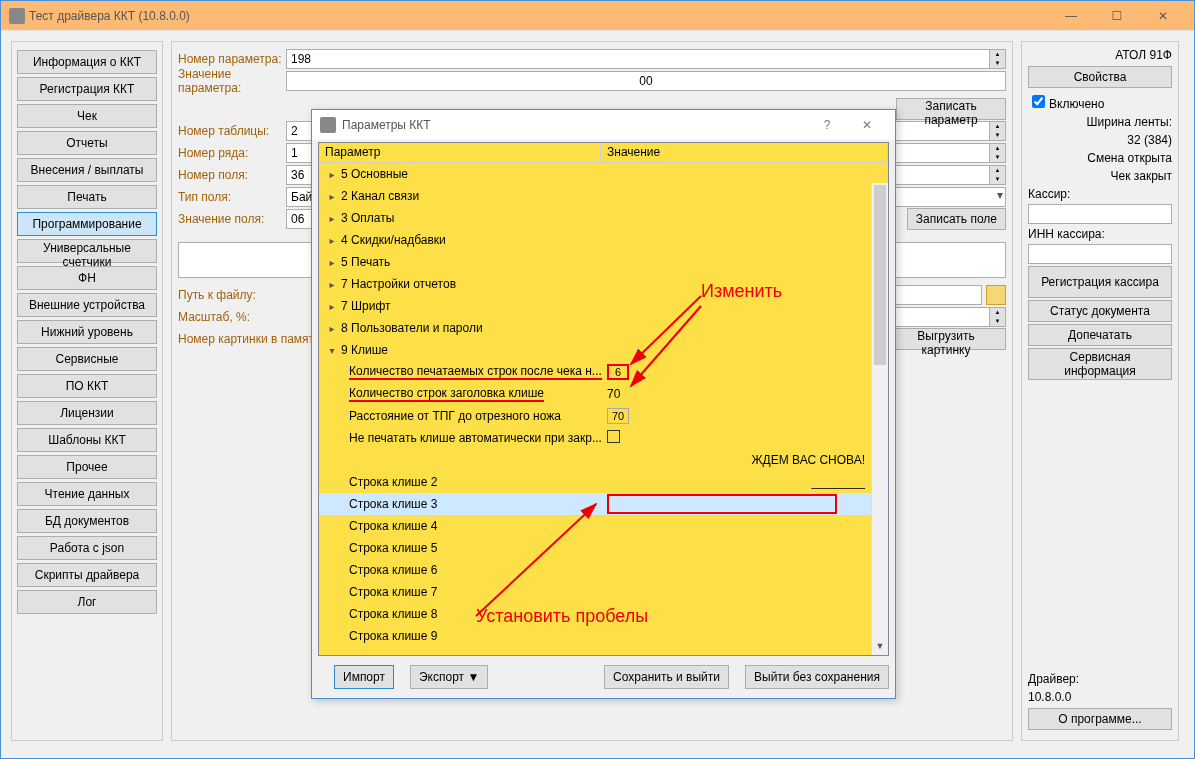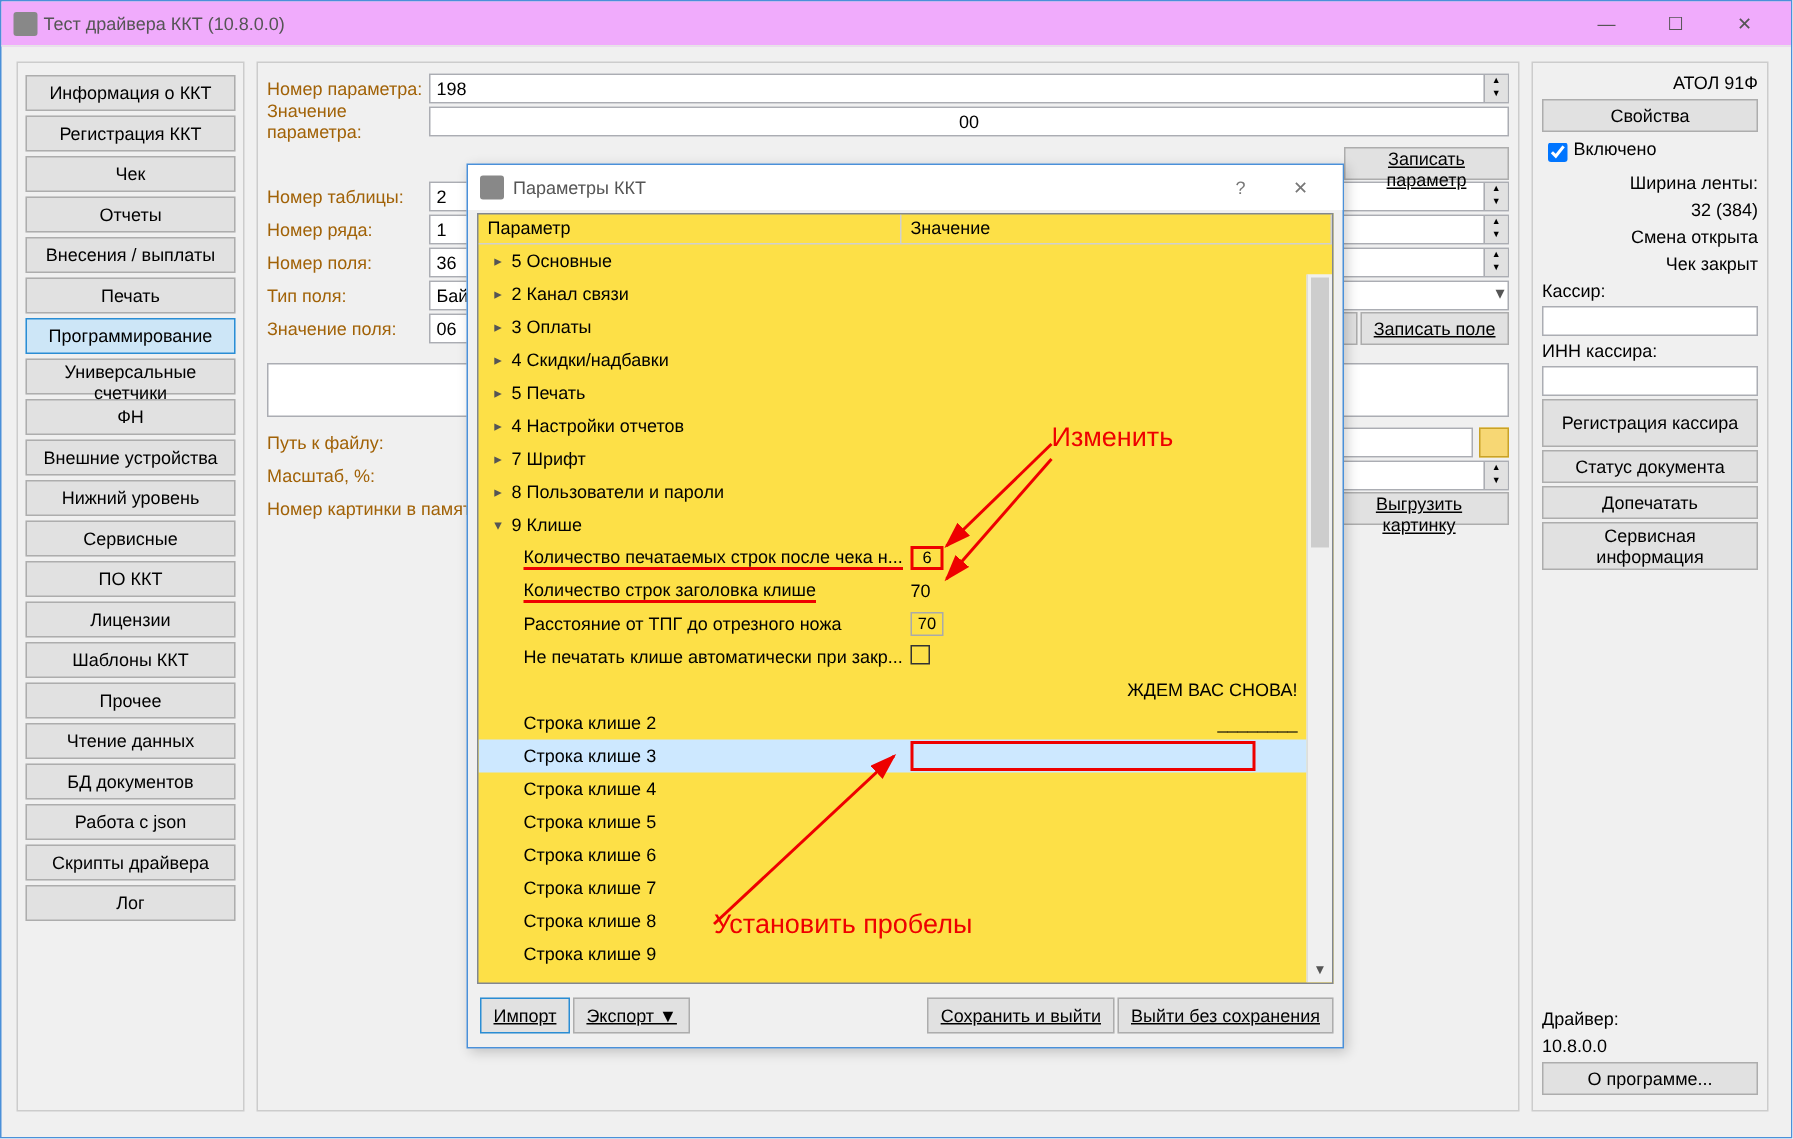--- a/index.html
+++ b/index.html
@@ -1,41 +1,41 @@
 <!DOCTYPE html>
 <html><head>
 <meta charset="utf-8">
 <style>
   * { box-sizing: border-box; font-family: "Segoe UI", Tahoma, sans-serif; font-size: 12px; }
   body { margin: 0; background: #fff; user-select: none; }
   .window { width: 1195px; height: 759px; border: 1px solid #4a90d9; position: relative; background: #f0f0f0; }
-  .titlebar { height: 30px; background: #f0abfc; display: flex; align-items: center; padding: 0 8px; border-bottom: 1px solid #e5e5e5;}
+  .titlebar { height: 30px; background: #fdba74; display: flex; align-items: center; padding: 0 8px; border-bottom: 1px solid #e5e5e5;}
   .titlebar .title { flex: 1; color: #555; font-size: 12px; margin-left:4px;}
   .titlebar .controls { display:flex; }
   .titlebar .ctrl { width: 46px; height: 30px; display:flex; align-items:center; justify-content:center; color:#555;}
   .app-icon { width:16px; height:16px; background:#888; border-radius:2px; display:inline-block;}
   .body { position:absolute; top:30px; left:0; right:0; bottom:0; padding:6px; }
   .fieldset { border:1px solid #ccc; position:absolute; }
   .nav { left:10px; top:10px; width:152px; height:700px; background:#f0f0f0; }
   .nav button { width:140px; height:24px; margin:3px auto; display:block; background:#e1e1e1; border:1px solid #adadad; cursor:default;}
   .nav button.active { background:#cde6f7; border-color:#2a8dd4;}
   .nav button:first-child{ margin-top:8px;}
   .mid { left:170px; top:10px; width:842px; height:700px; background:#f0f0f0; }
   .right { left:1020px; top:10px; width:158px; height:700px; background:#f0f0f0; }
   .formrow { display:flex; align-items:center; padding:1px 6px; height:22px;}
   .formrow label { width:108px; color:#a16207;}
   .spin { width:16px; background:#e1e1e1; border-left:1px solid #abadb3; display:flex; flex-direction:column;}
   .spin div{flex:1; font-size:6px; text-align:center; line-height:8px;}
   .inputwrap{flex:1; display:flex; height:20px; border:1px solid #abadb3; background:#fff;}
   .inputwrap span{flex:1; padding:0 4px; line-height:18px;}
-  .btn { height:22px; background:#e1e1e1; border:1px solid #adadad; padding:0 8px; margin-left:2px;text-decoration:underline;}
+  .btn { height:22px; background:#e1e1e1; border:1px solid #adadad; padding:0 8px; margin-left:16px;}
   .right .rrow{ padding:2px 6px; }
   .right .rlabel{ text-align:right; color:#000;}
   .right button{ width:144px; height:22px; margin:2px auto; display:block; background:#e1e1e1; border:1px solid #adadad;}
-  .right .check{ display:flex; align-items:flex-start; padding:2px 6px;}
+  .right .check{ display:flex; align-items:flex-end; padding:2px 6px;}
   .right .check input{ margin-right:4px;}
   .dialog { position:absolute; left:310px; top:78px; width:585px; height:590px; background:#f0f0f0; border:1px solid #4a90d9; box-shadow:2px 2px 8px rgba(0,0,0,0.2); z-index:10;}
   .dialog .dtitle { height:30px; background:#fff; display:flex; align-items:center; padding:0 8px;}
   .dialog .dtitle .t{flex:1; color:#555;}
   .dialog .dtitle .c{ width:40px; text-align:center; color:#777;}
   .tree { position:absolute; top:32px; left:6px; right:6px; bottom:42px; background:#fde047; border:1px solid #828790; overflow:hidden;}
   .tree-head { height:20px; border-bottom:1px solid #d0d0d0; display:flex;}
   .tree-head div{ padding:2px 6px; border-right:1px solid #d0d0d0;}
   .tree-head .c1{width:282px;}
   .tree-head .c2{flex:1;}
@@ -302,21 +302,21 @@
                   <span class="ind" style="width: 6px;"></span>
                   <span class="exp">▸</span>
                   <span>5 Печать</span>
                 </div>
                 <div class="c2"></div>
               </div>
               <div class="trow">
                 <div class="c1">
                   <span class="ind" style="width: 6px;"></span>
                   <span class="exp">▸</span>
-                  <span>4 Настройки отчетов</span>
+                  <span>7 Настройки отчетов</span>
                 </div>
                 <div class="c2"></div>
               </div>
               <div class="trow">
                 <div class="c1">
                   <span class="ind" style="width: 6px;"></span>
                   <span class="exp">▸</span>
                   <span>7 Шрифт</span>
                 </div>
                 <div class="c2"></div>

